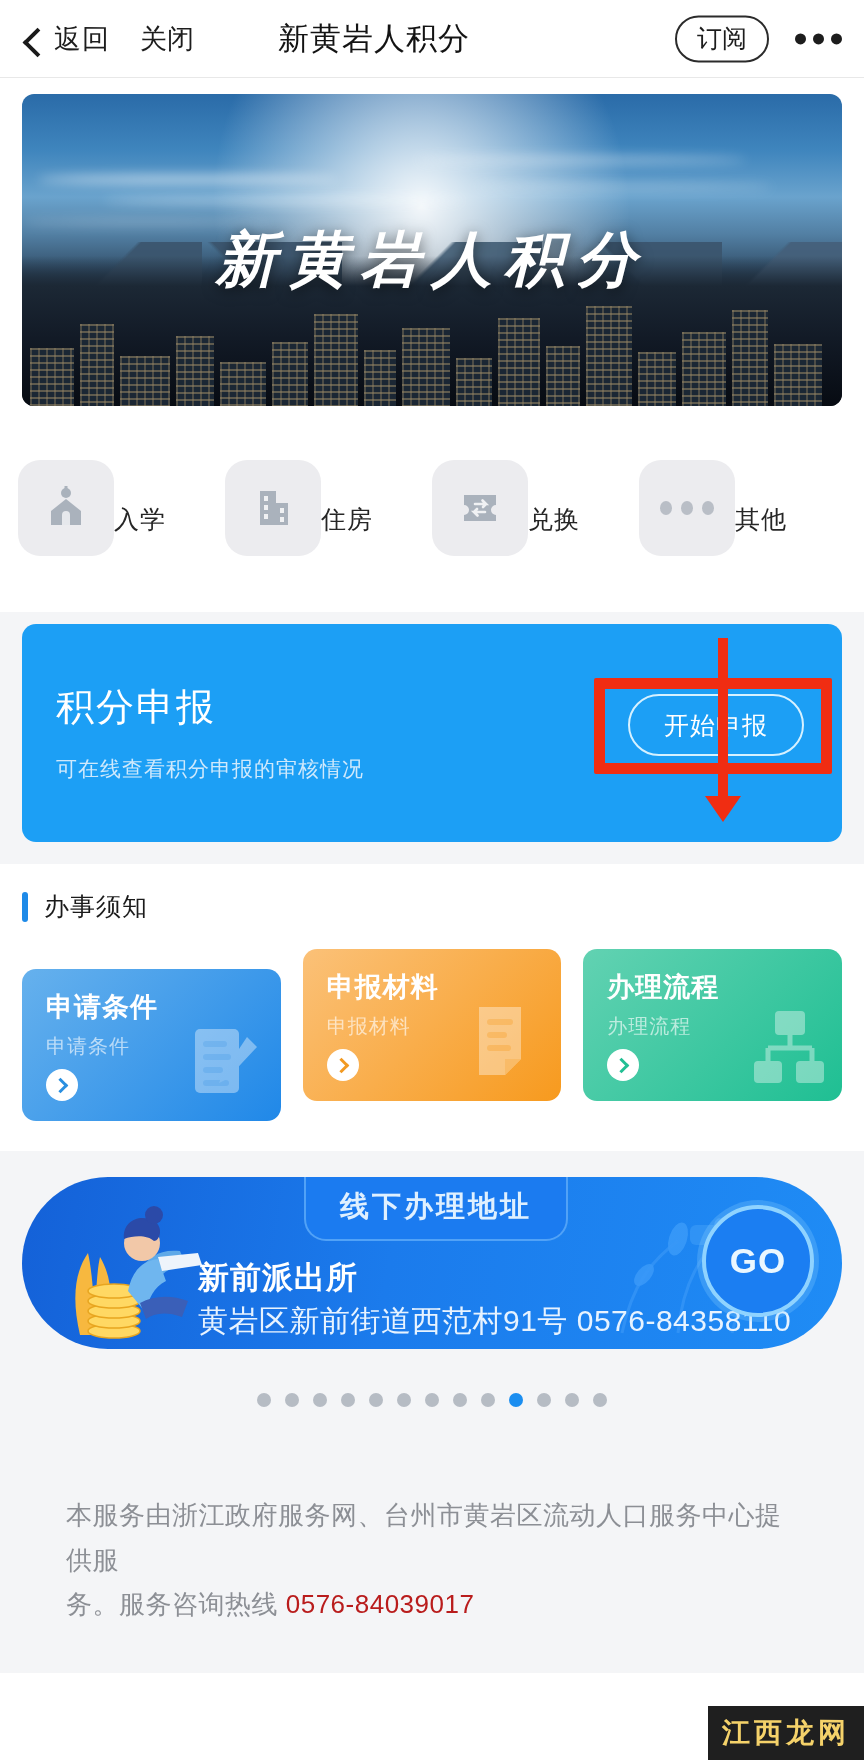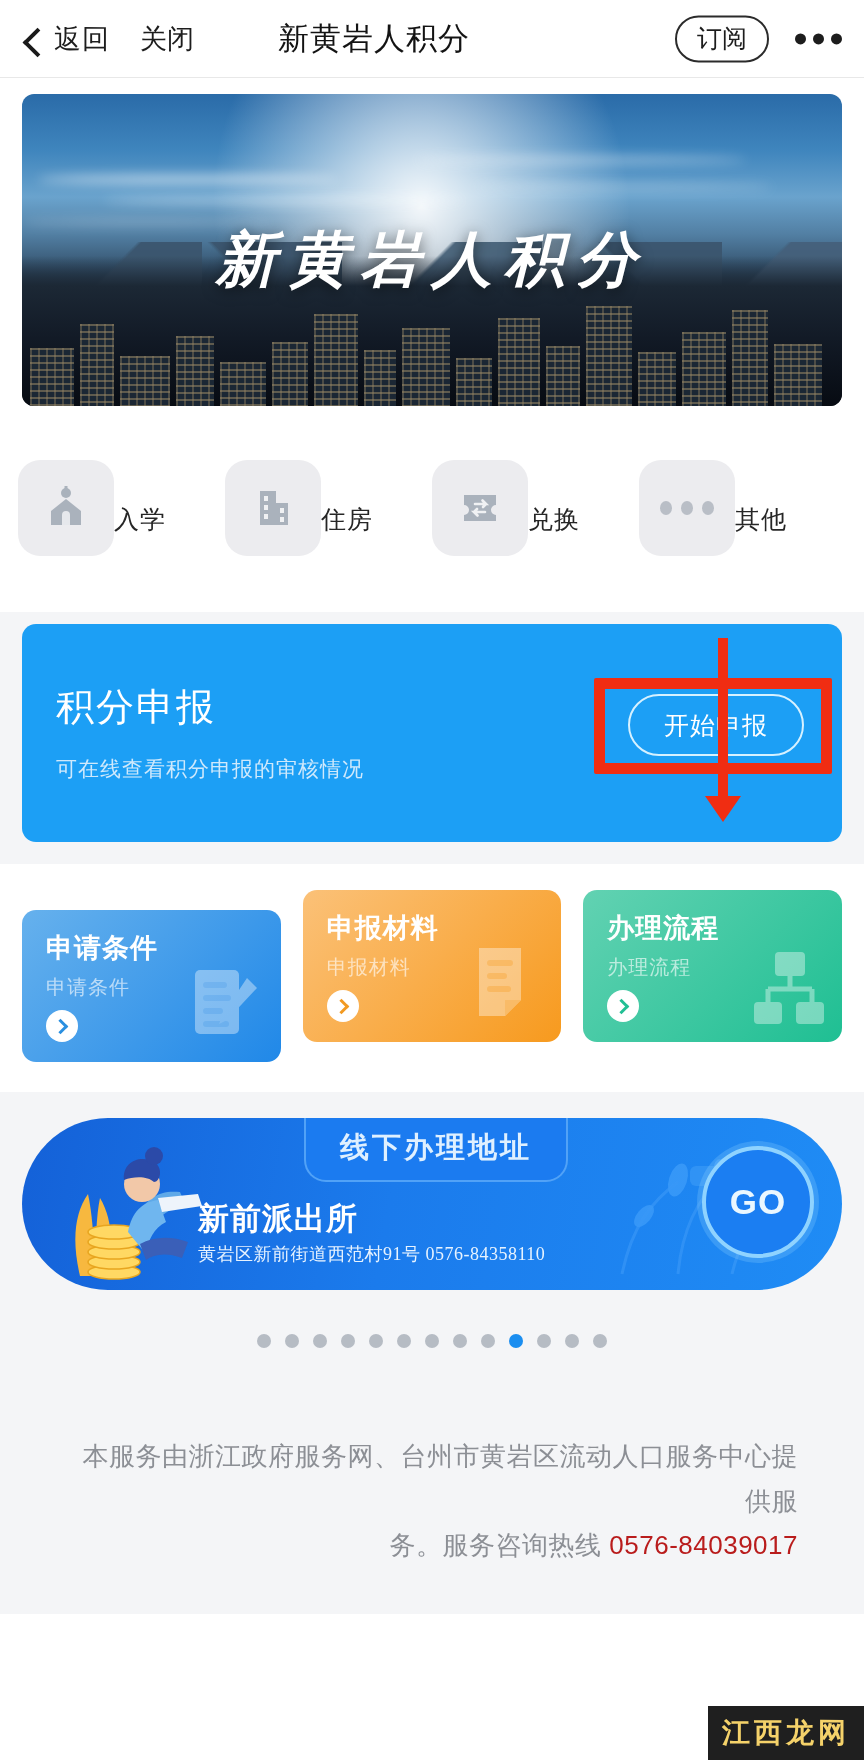--- a/index.html
+++ b/index.html
@@ -181,41 +181,41 @@
     background: #1b7bf0; border-radius: 0 0 22px 22px;
     border: 2px solid rgba(150,210,255,0.45); border-top: none;
     font-size: 29px; color: #dff0ff; letter-spacing: 3px; font-weight: 600;
   }
   .addr-name {
     position: absolute; left: 176px; top: 80px;
     font-size: 31px; color: #ffffff; font-weight: 700; letter-spacing: 1px;
   }
   .addr-line {
     position: absolute; left: 176px; top: 124px;
-    font-size: 18px; color: #e7f3ff; letter-spacing: 0.5px; font-family: Liberation Serif, serif;
+    font-size: 30px; color: #e7f3ff; letter-spacing: 0.5px;
   }
   .go-btn {
     position: absolute; right: 28px; top: 28px;
     width: 112px; height: 112px; border-radius: 50%;
     background: #1b7ef2; border: 4px solid #8fd3ff;
     box-shadow: 0 0 0 5px rgba(143,211,255,0.25);
     display: flex; align-items: center; justify-content: center;
     font-size: 35px; font-weight: 700; color: #eaf7ff; letter-spacing: 1px;
   }
   .addr-person { position: absolute; left: 40px; top: 18px; width: 150px; height: 150px; }
   .addr-deco { position: absolute; left: 560px; top: 28px; width: 260px; height: 130px; opacity: 0.5; }
 
   
   .dots { display: flex; justify-content: center; gap: 14px; padding: 22px 0 26px 0; background: #f4f5f7; }
   .dots i { width: 14px; height: 14px; border-radius: 50%; background: #b6bcc4; display: block; }
   .dots i.active { background: #1b8ef0; }
 
   
   .footer {
-    background: #f4f5f7; padding: 60px 66px 0 66px; text-align: right;
+    background: #f4f5f7; padding: 60px 66px 0 66px; text-align: left;
     height: 240px;
   }
   .footer p {
     font-size: 26px; color: #8c8f95; line-height: 1.72; letter-spacing: 0.5px;
   }
   .footer .tel { color: #b91c1c; margin-top: 36px; }
   .watermark {
     position: absolute; right: 0; bottom: 0;
     background: #1f1f1f; color: #f5d26a;
     font-size: 28px; letter-spacing: 4px; padding: 8px 14px;
@@ -336,20 +336,24 @@
     <div class="declare">
       <div class="declare-title">积分申报</div>
       <div class="declare-sub">可在线查看积分申报的审核情况</div>
       <div class="start-btn">开始申报</div>
       <div class="red-box"></div>
     </div>
   </div>
   <div class="red-arrow"></div>
 
   <div class="notice">
+    <div class="notice-head">
+      <span class="notice-bar"></span>
+      <span class="notice-title">办事须知</span>
+    </div>
     <div class="notice-cards">
 
       <div class="ncard blue">
         <div class="ncard-title">申请条件</div>
         <div class="ncard-sub">申请条件</div>
         <div class="ncard-arrow"></div>
         <svg class="ncard-illus" viewBox="0 0 78 88">
           <rect x="6" y="6" width="44" height="64" rx="5" fill="#fff"></rect>
           <g fill="#cfe3f7">
             <rect x="14" y="18" width="24" height="6" rx="3"></rect>

